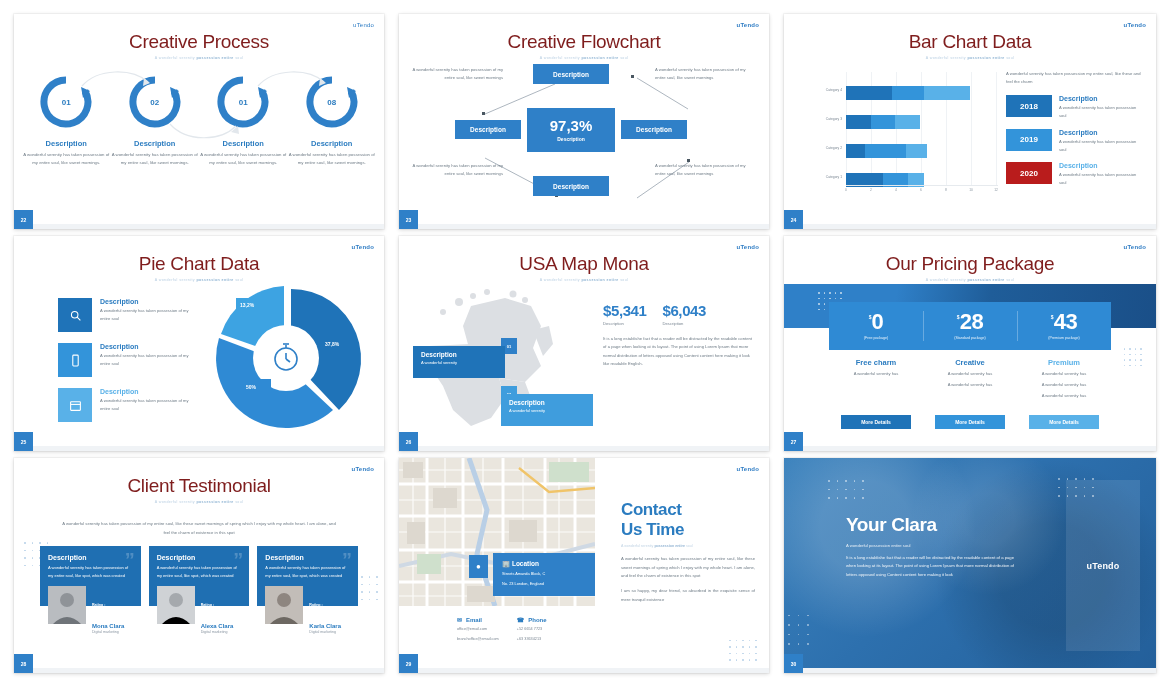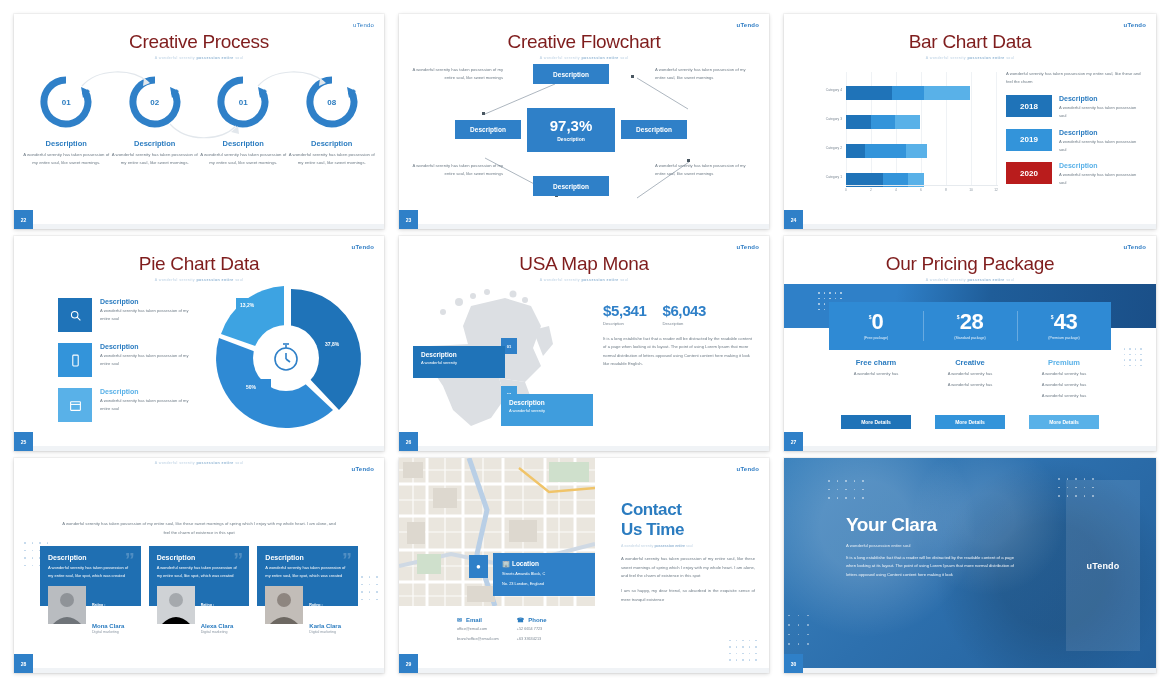--- a/index.html
+++ b/index.html
@@ -620,20 +620,21 @@
           <div class="pr-btn" style="background:#59b1e8">More Details</div>
         </div>
     </div>
 
     <div class="bottombar"></div>
     <div class="pagebadge">27</div>
   </div>
 
   <div class="slide">
     <div class="logo"><span>uTendo</span></div>
+    <div class="title t-lg">Client Testimonial</div>
     <div class="subtitle">
       <span>A wonderful serenity </span><b>possession entire</b><span> soul</span>
     </div>
     <div class="ts-lead">A wonderful serenity has taken possession of my entire soul, like these sweet mornings of spring which I enjoy with my whole heart. I am alone, and feel the charm of existence in this spot</div>
 
     <div class="dots" style="left:10px;top:84px;grid-template-columns:repeat(4,1fr);gap:6px">
       <i></i>
         <i></i>
         <i></i>
         <i></i>

